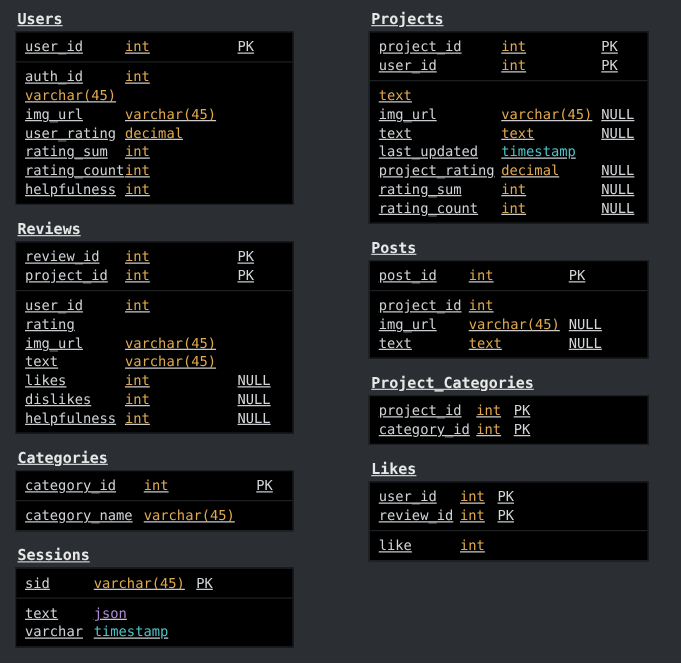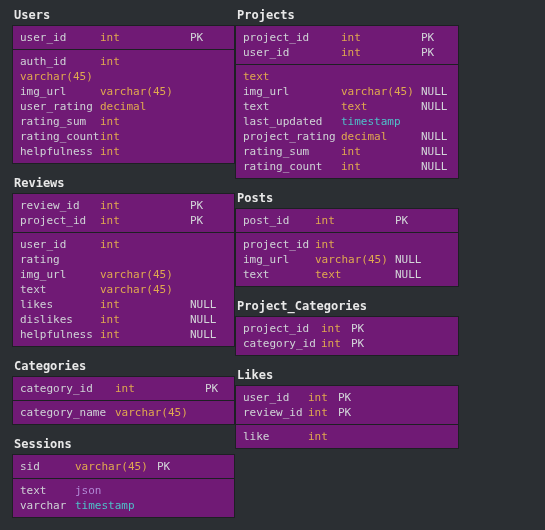--- a/index.html
+++ b/index.html
@@ -8,37 +8,39 @@
     font-family: "Menlo", "Consolas", monospace;
     font-size: 11px;
     color: #c8ccd0;
     width: 545px;
     height: 530px;
     overflow: hidden;
     padding: 8px 12px;
   }
   .columns {
     display: flex;
+    gap: 60px;
+    text-decoration: underline;
   }
   .col {
     display: flex;
     flex-direction: column;
     gap: 12px;
   }
   .table-block { }
   .table-title {
     color: #e8e8e8;
     font-weight: bold;
     font-size: 12px;
     margin-bottom: 3px;
     padding-left: 2px;
   }
   .tbl {
     border: 1px solid #1d2023;
-    background: #701a75;
+    background: #000000;
   }
   .section {
     border-bottom: 1px solid #1d2023;
     padding: 4px 7px;
   }
   .section:last-child { border-bottom: none; }
   .row {
     display: flex;
     white-space: nowrap;
     line-height: 15px;

